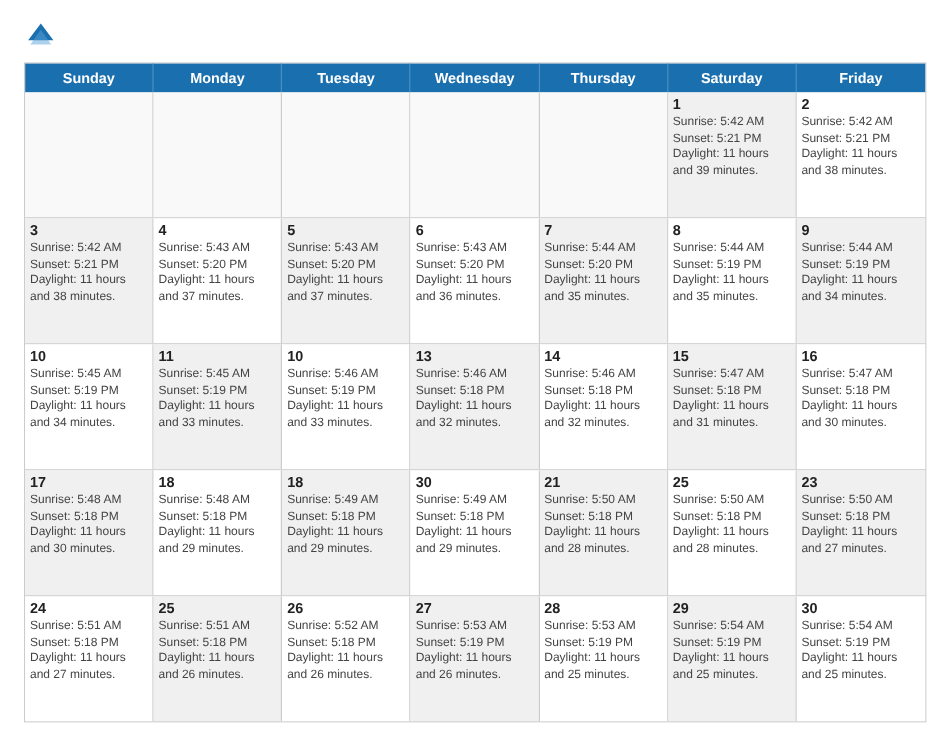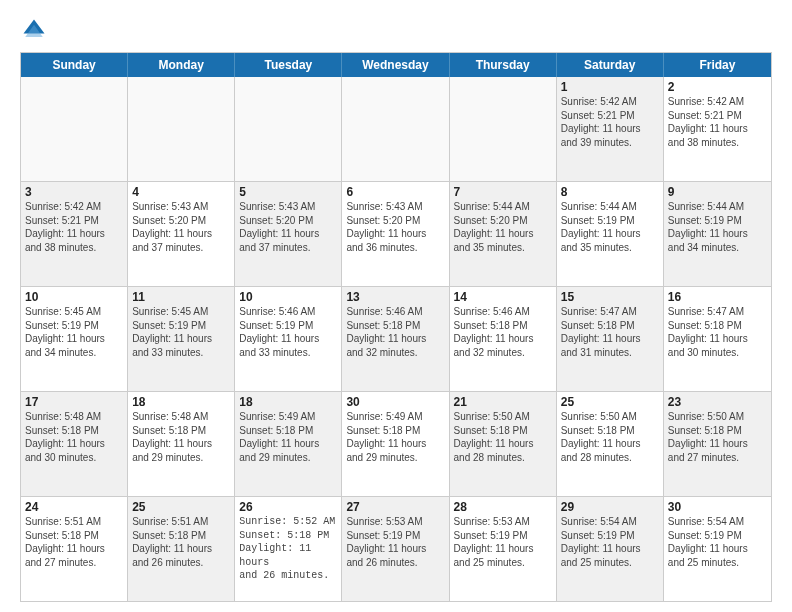--- a/index.html
+++ b/index.html
@@ -323,21 +323,21 @@
           </div>
           <div class="cal-cell shaded">
             <span class="day-num">25</span>
             <div class="cell-info" style="white-space: pre-line;">Sunrise: 5:51 AM
 Sunset: 5:18 PM
 Daylight: 11 hours
 and 26 minutes.</div>
           </div>
           <div class="cal-cell">
             <span class="day-num">26</span>
-            <div class="cell-info" style="white-space: pre-line; font-family: Liberation Mono, monospace;">Sunrise: 5:52 AM
+            <div class="cell-info" style="white-space: pre-line;">Sunrise: 5:52 AM
 Sunset: 5:18 PM
 Daylight: 11 hours
 and 26 minutes.</div>
           </div>
           <div class="cal-cell shaded">
             <span class="day-num">27</span>
             <div class="cell-info" style="white-space: pre-line;">Sunrise: 5:53 AM
 Sunset: 5:19 PM
 Daylight: 11 hours
 and 26 minutes.</div>

